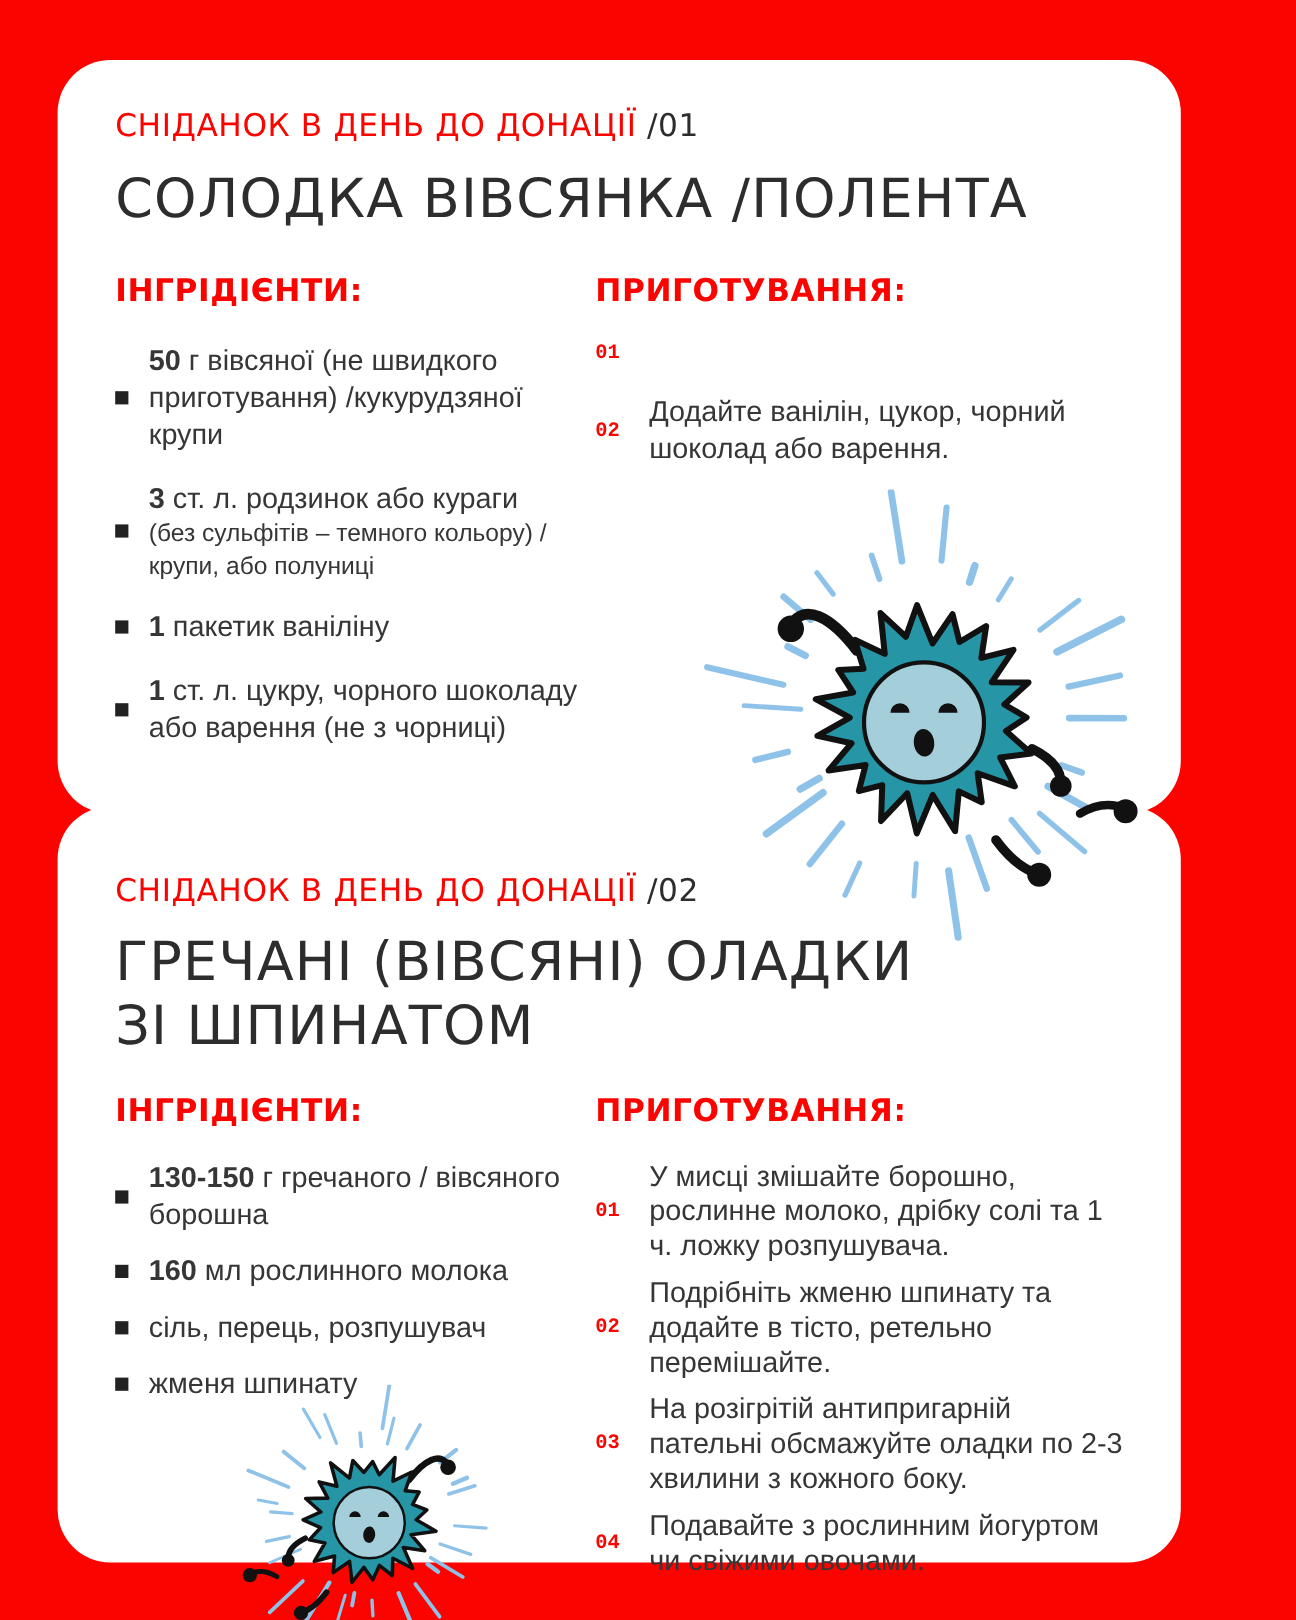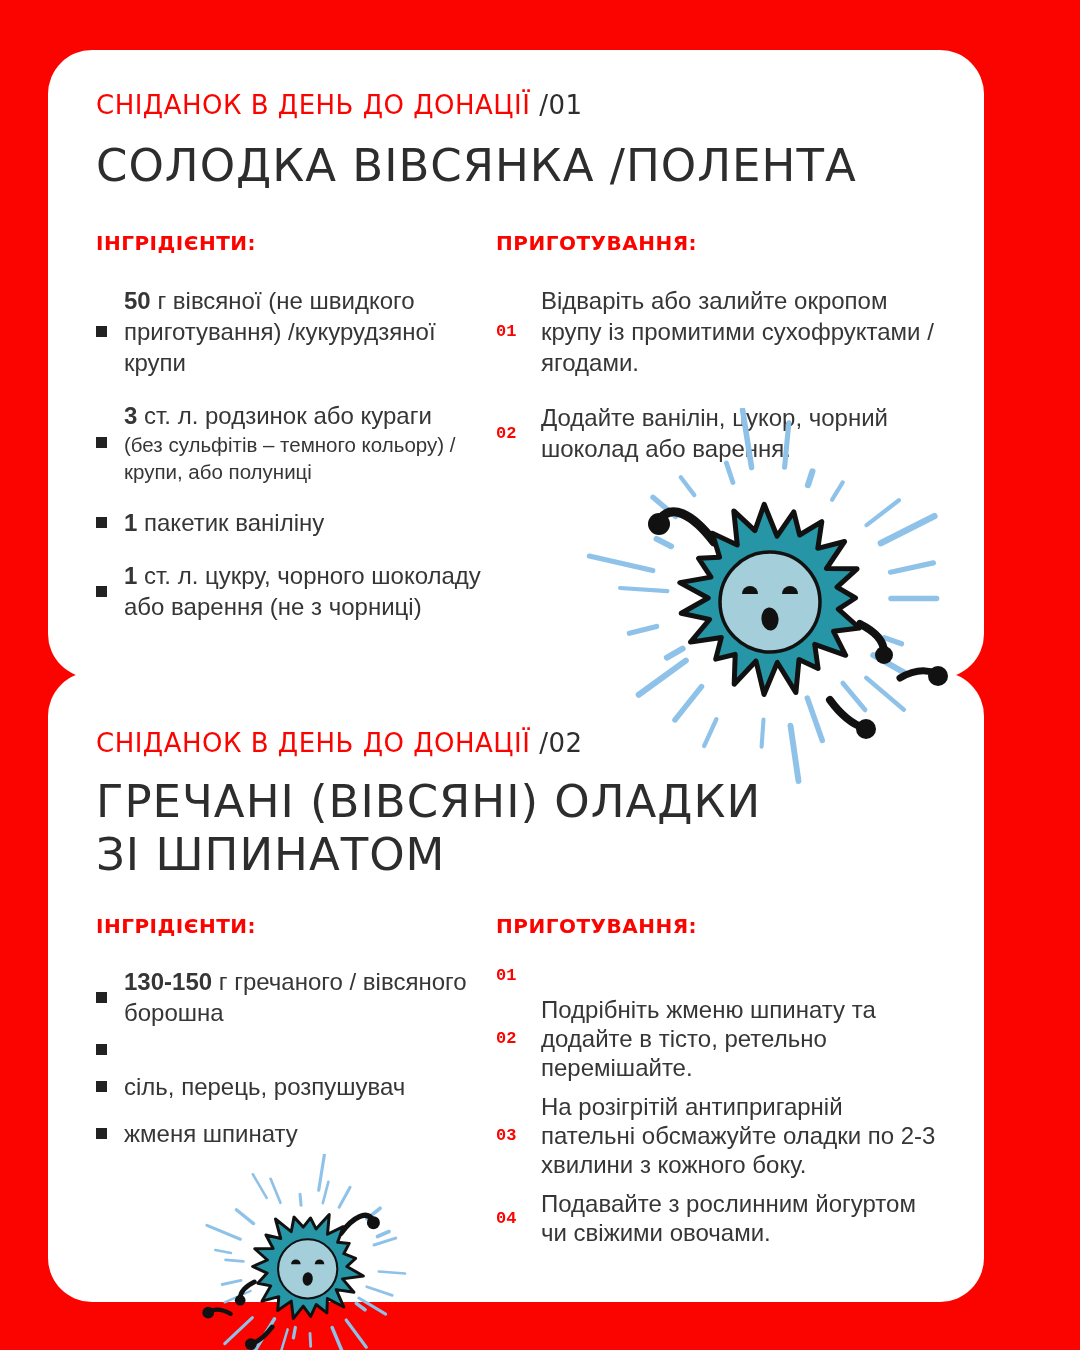--- a/index.html
+++ b/index.html
@@ -25,21 +25,21 @@
     font-size:45px;line-height:53px;letter-spacing:1px;
     color:var(--ink,#2D2D2D);margin:18px 0 0;
   }
   .card2 .title{margin-top:16px;}
   .columns{display:flex;margin-top:36px;}
   .card2 .columns{margin-top:30px;}
   .col-ing{width:400px;flex:none;}
   .col-steps{flex:1;min-width:0;}
   .col-h{
     font-family:"DejaVu Sans",sans-serif;font-weight:800;
-    font-size:20px;line-height:31px;letter-spacing:.5px;
+    font-size:26px;line-height:31px;letter-spacing:.5px;
     color:var(--red,#FB0400);margin:0 0 26px;
   }
   .card2 .col-h{margin-bottom:24px;}
   ul.ing-list,ol.steps{list-style:none;margin:0;padding:0;}
   .ing{display:flex;align-items:center;margin-bottom:22px;}
   .card2 .ing{margin-bottom:16px;}
   .bullet{flex:none;width:11px;height:11px;background:#222;margin-right:17px;}
   .ing-text{font-size:24px;line-height:31px;color:var(--text,#363636);}
   .lead{font-weight:700;}
   .note{display:block;font-size:20.5px;line-height:27px;}
@@ -94,21 +94,20 @@
             <span class="bullet"></span>
             <span class="ing-text"><b class="lead">1 </b><span>ст. л. цукру, чорного шоколаду або варення (не з чорниці)</span></span>
           </li>
         </ul>
       </div>
       <div class="col-steps">
         <h2 class="col-h">ПРИГОТУВАННЯ:</h2>
         <ol class="steps">
           <li class="step">
             <span class="step-num">01</span>
-            <span class="step-text">Відваріть або залийте окропом крупу із промитими сухофруктами / ягодами.</span>
           </li>
           <li class="step">
             <span class="step-num">02</span>
             <span class="step-text">Додайте ванілін, цукор, чорний шоколад або варення.</span>
           </li>
         </ol>
       </div>
     </div>
   </section>
 
@@ -121,36 +120,38 @@
     <div class="columns">
       <div class="col-ing">
         <h2 class="col-h">ІНГРІДІЄНТИ:</h2>
         <ul class="ing-list">
           <li class="ing">
             <span class="bullet"></span>
             <span class="ing-text"><b class="lead">130-150 </b><span>г гречаного / вівсяного борошна</span></span>
           </li>
           <li class="ing">
             <span class="bullet"></span>
+            <span class="ing-text"><b class="lead">160 </b><span>мл рослинного молока</span></span>
           </li>
           <li class="ing">
             <span class="bullet"></span>
             <span class="ing-text"><b class="lead"></b><span>сіль, перець, розпушувач</span></span>
           </li>
           <li class="ing">
             <span class="bullet"></span>
             <span class="ing-text"><b class="lead"></b><span>жменя шпинату</span></span>
           </li>
         </ul>
       </div>
       <div class="col-steps">
         <h2 class="col-h">ПРИГОТУВАННЯ:</h2>
         <ol class="steps">
           <li class="step">
             <span class="step-num">01</span>
+            <span class="step-text">У мисці змішайте борошно, рослинне молоко, дрібку солі та 1 ч. ложку розпушувача.</span>
           </li>
           <li class="step">
             <span class="step-num">02</span>
             <span class="step-text">Подрібніть жменю шпинату та додайте в тісто, ретельно перемішайте.</span>
           </li>
           <li class="step">
             <span class="step-num">03</span>
             <span class="step-text">На розігрітій антипригарній пательні обсмажуйте оладки по 2-3 хвилини з кожного боку.</span>
           </li>
           <li class="step">

